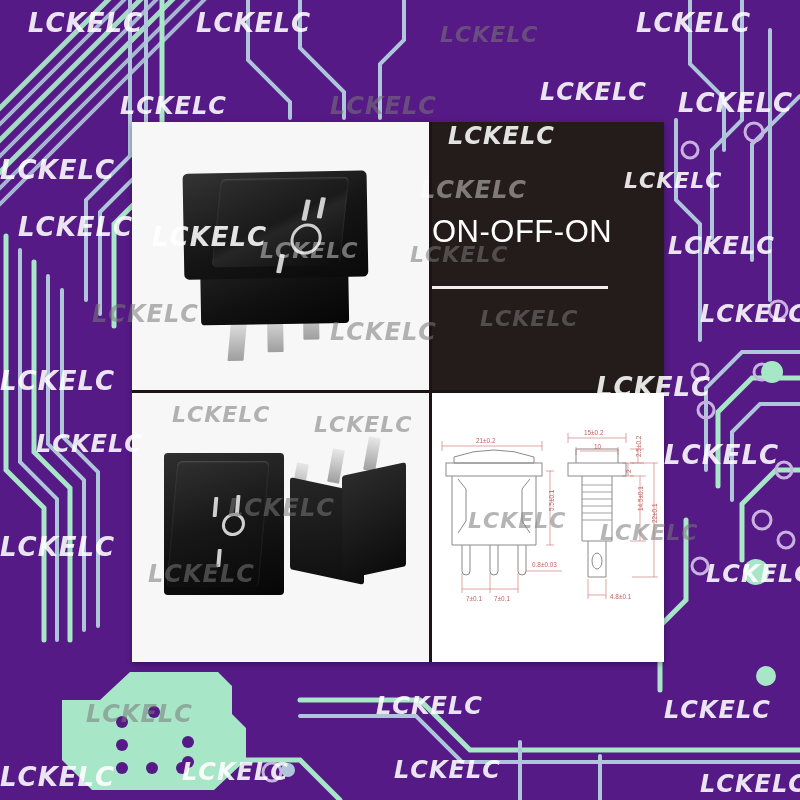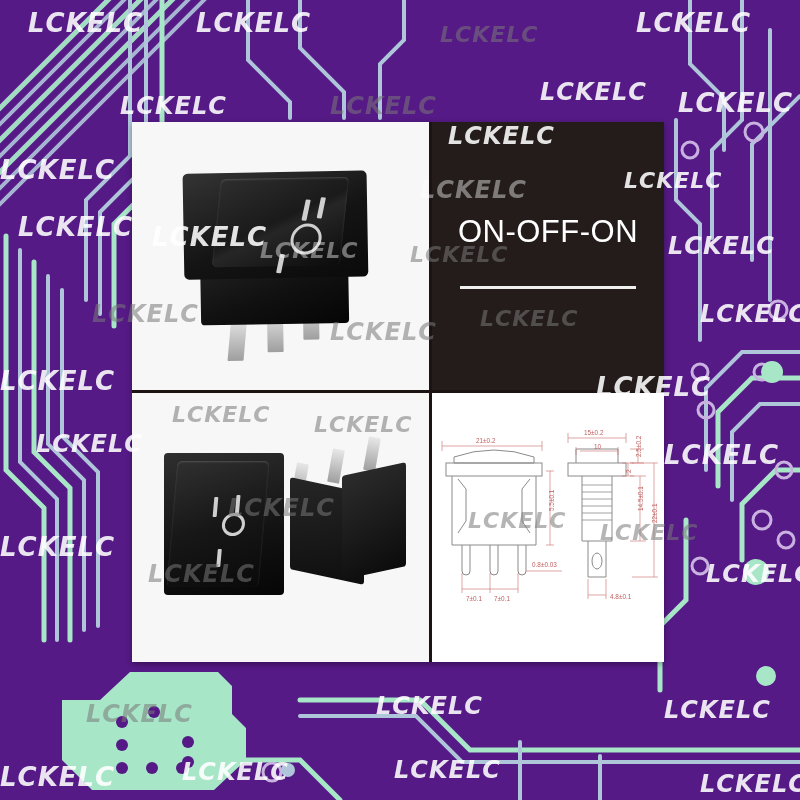--- a/index.html
+++ b/index.html
@@ -14,21 +14,21 @@
          box-shadow:0 2px 6px rgba(0,0,0,.35);}
   .pane{position:absolute;overflow:hidden;}
   .p-tl{left:0;top:0;width:297px;height:268px;background:#f7f7f7;}
   .p-tr{left:300px;top:0;width:232px;height:268px;background:#241c1b;}
   .p-bl{left:0;top:271px;width:297px;height:269px;background:#f7f7f7;}
   .p-br{left:300px;top:271px;width:232px;height:269px;background:#fff;}
   .divV{position:absolute;left:297px;top:0;width:3px;height:540px;background:#1b1412;}
   .divH{position:absolute;left:0;top:268px;width:532px;height:3px;background:#1b1412;}
 
   
-  .tr-wrap{position:absolute;inset:0;display:flex;flex-direction:column;align-items:center;justify-content:center;gap:16px;}
+  .tr-wrap{position:absolute;inset:0;display:flex;flex-direction:column;justify-content:center;gap:16px;}
   .tr-l1{color:#fff;font-size:31px;letter-spacing:.5px;font-weight:400;margin-top:6px;}
   .tr-rule{width:176px;height:3px;background:#efefef;margin:20px 0 16px;}
   .tr-l2{color:#fff;font-size:57px;font-weight:400;letter-spacing:1px;line-height:1;}
 
   
   .sw{position:absolute;}
   .sw .rocker{position:absolute;border-radius:5px;
      background:linear-gradient(155deg,#2e2e2e 0%,#1a1a1a 48%,#262626 56%,#0b0b0b 100%);
      box-shadow:inset 0 1px 2px rgba(255,255,255,.18);}
   .sw .pin{position:absolute;background:linear-gradient(180deg,#e8e8e8,#9e9e9e);border-radius:1px;}

